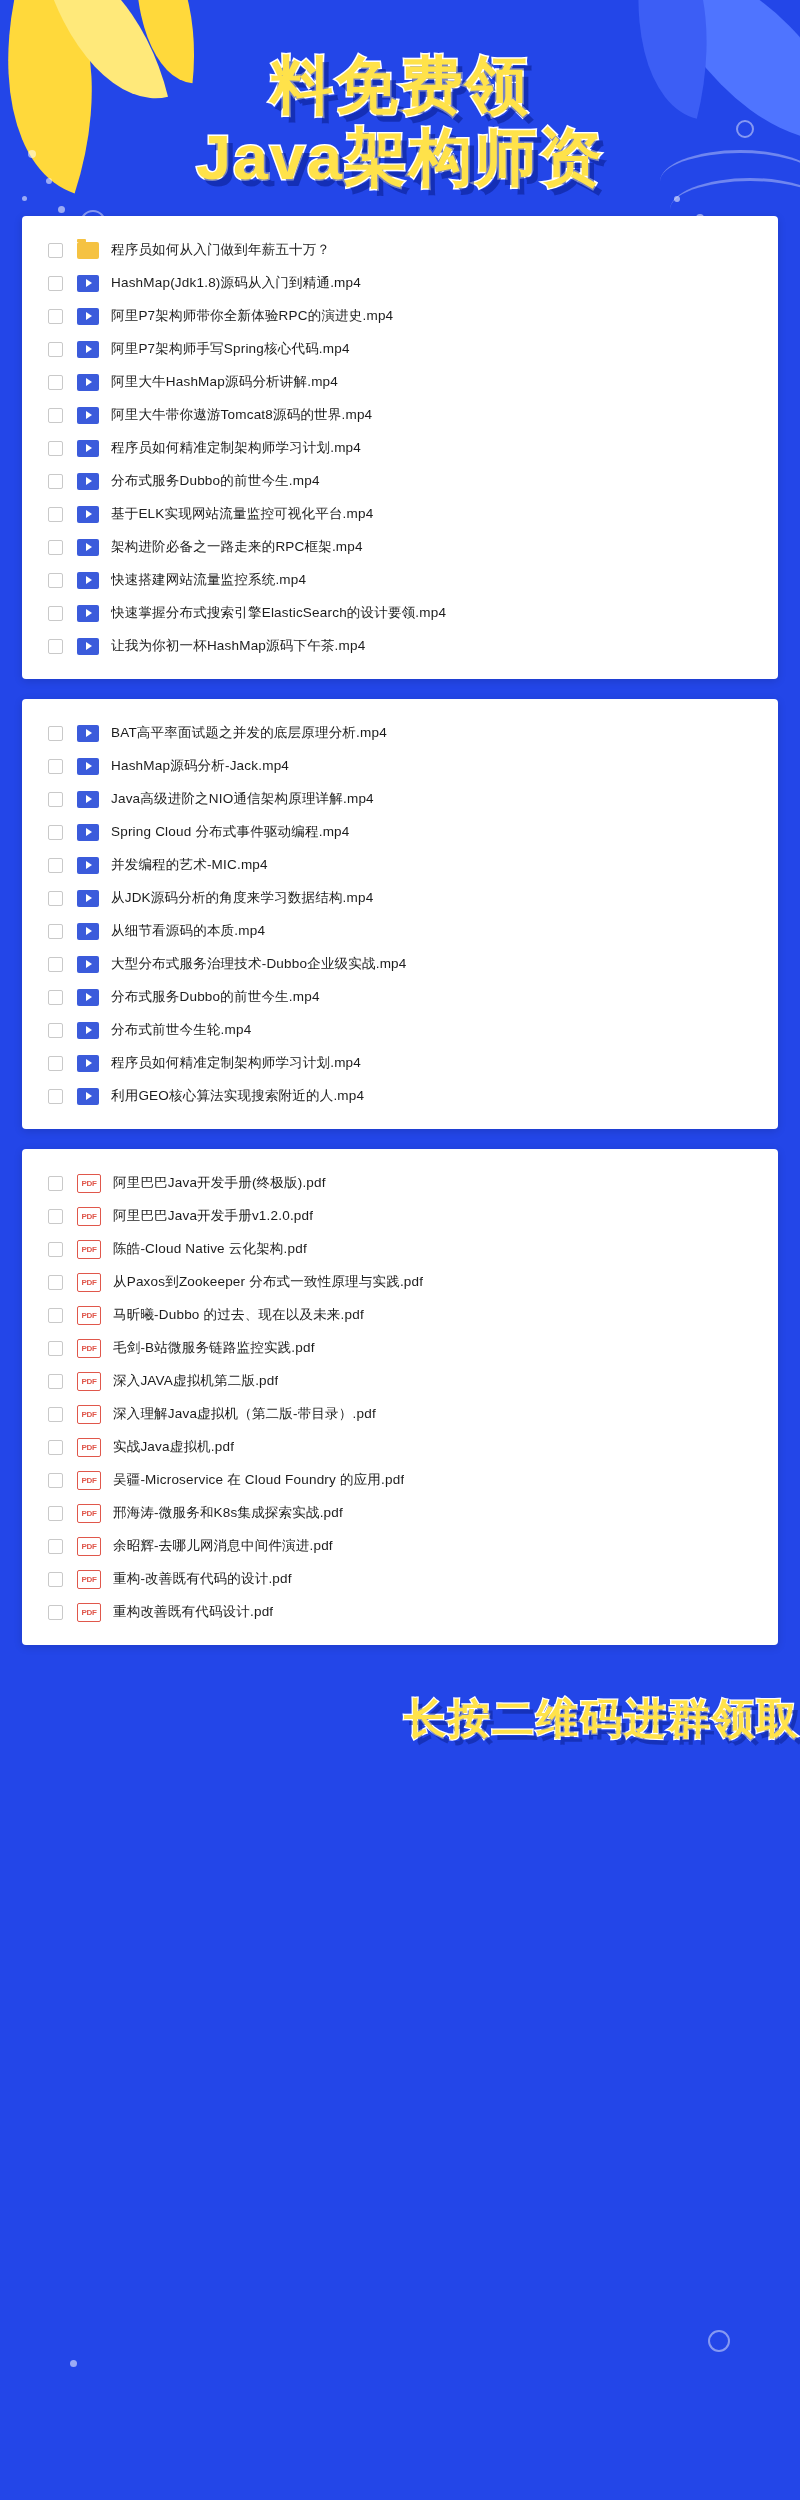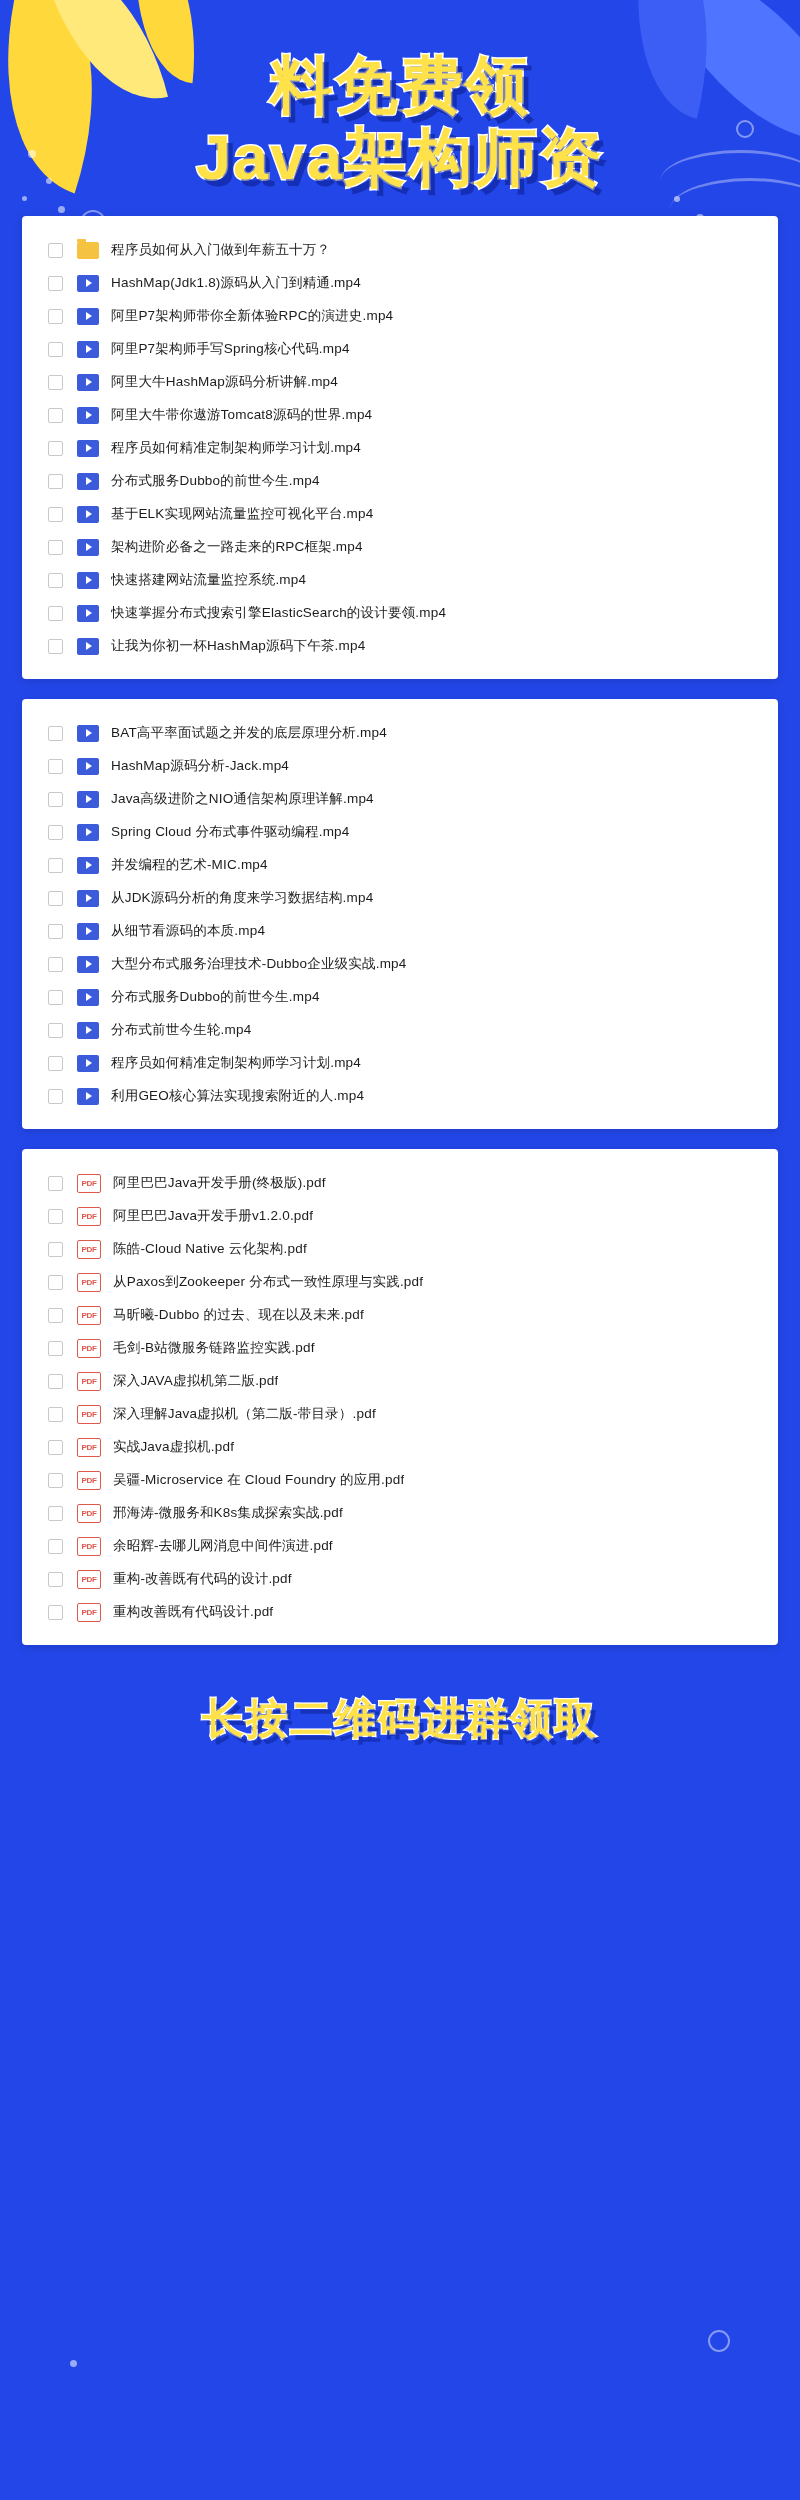--- a/index.html
+++ b/index.html
@@ -152,21 +152,21 @@
     color: #1c1c1c;
     white-space: nowrap;
     overflow: hidden;
     text-overflow: ellipsis;
     letter-spacing: 0.2px;
   }
 
   
   .footer {
     position: relative;
-    text-align: center;
+    text-align: right;
     padding: 26px 0 34px 0;
   }
   .footer-text {
     font-size: 42px;
     font-weight: bold;
     color: #ffe24a;
     -webkit-text-stroke: 2.5px #ffffff;
     paint-order: stroke fill;
     text-shadow: 5px 6px 0 rgba(10,30,140,0.5);
     letter-spacing: 2px;

